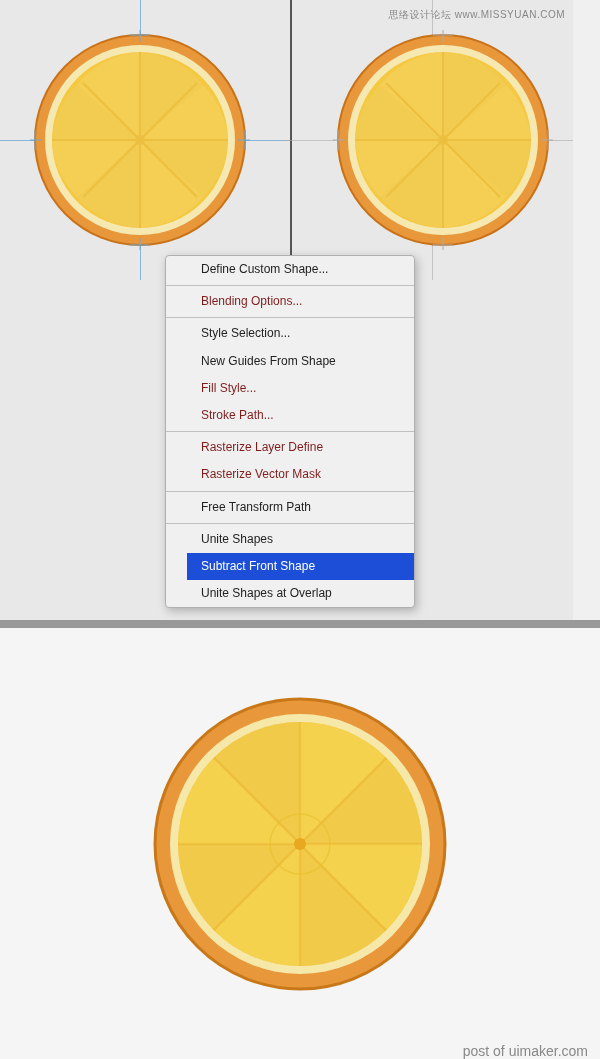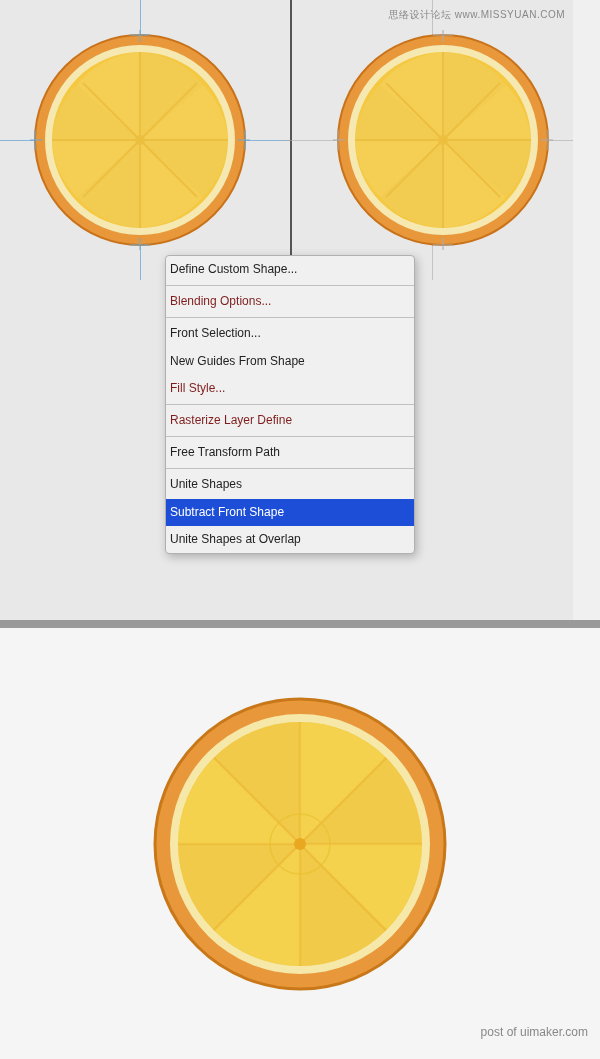--- a/index.html
+++ b/index.html
@@ -114,23 +114,24 @@
       border: 1px solid #b0b0b0;
       border-radius: 4px;
       box-shadow: 2px 3px 10px rgba(0,0,0,0.25);
       font-size: 12px;
       color: #222;
       z-index: 100;
       overflow: hidden;
     }
 
     .menu-item {
-      padding: 4px 4px;
+      padding: 4px 14px;
       cursor: default;
       line-height: 1.6;
+      margin-left: 21px;
     }
 
     .menu-item.disabled {
       color: #7f1d1d;
     }
 
     .menu-item.highlighted {
       background: #1d4ed8;
       color: white;
     }
@@ -160,23 +161,23 @@
     }
 
     .bottom-fruit {
       width: 300px;
       height: 300px;
     }
 
     
     .footer-text {
       position: absolute;
-      bottom: 20px;
+      bottom: 0;
       right: 12px;
-      font-size: 12px;
+      font-size: 14px;
       color: #888;
     }
   </style>
 </head>
 <body>
 
 <div class="top-section">
 
   <div class="watermark">思络设计论坛 www.MISSYUAN.COM</div>
 
@@ -263,25 +264,27 @@
       <line x1="215" y1="100" x2="215" y2="120" stroke="#aaa" stroke-width="1"></line>
       <line x1="208" y1="110" x2="220" y2="110" stroke="#aaa" stroke-width="1"></line>
     </svg>
   </div>
 
   <div class="context-menu">
     <div class="menu-item">Define Custom Shape...</div>
     <div class="menu-separator"></div>
     <div class="menu-item disabled">Blending Options...</div>
     <div class="menu-separator"></div>
-    <div class="menu-item">Front Selection...</div>
+    <div class="menu-item">Style Selection...</div>
     <div class="menu-item">New Guides From Shape</div>
     <div class="menu-item disabled">Fill Style...</div>
+    <div class="menu-item disabled">Stroke Path...</div>
     <div class="menu-separator"></div>
     <div class="menu-item disabled">Rasterize Layer Define</div>
+    <div class="menu-item disabled">Rasterize Vector Mask</div>
     <div class="menu-separator"></div>
     <div class="menu-item">Free Transform Path</div>
     <div class="menu-separator"></div>
     <div class="menu-item">Unite Shapes</div>
     <div class="menu-item highlighted">Subtract Front Shape</div>
     <div class="menu-item">Unite Shapes at Overlap</div>
 
   </div>
 
 </div>

